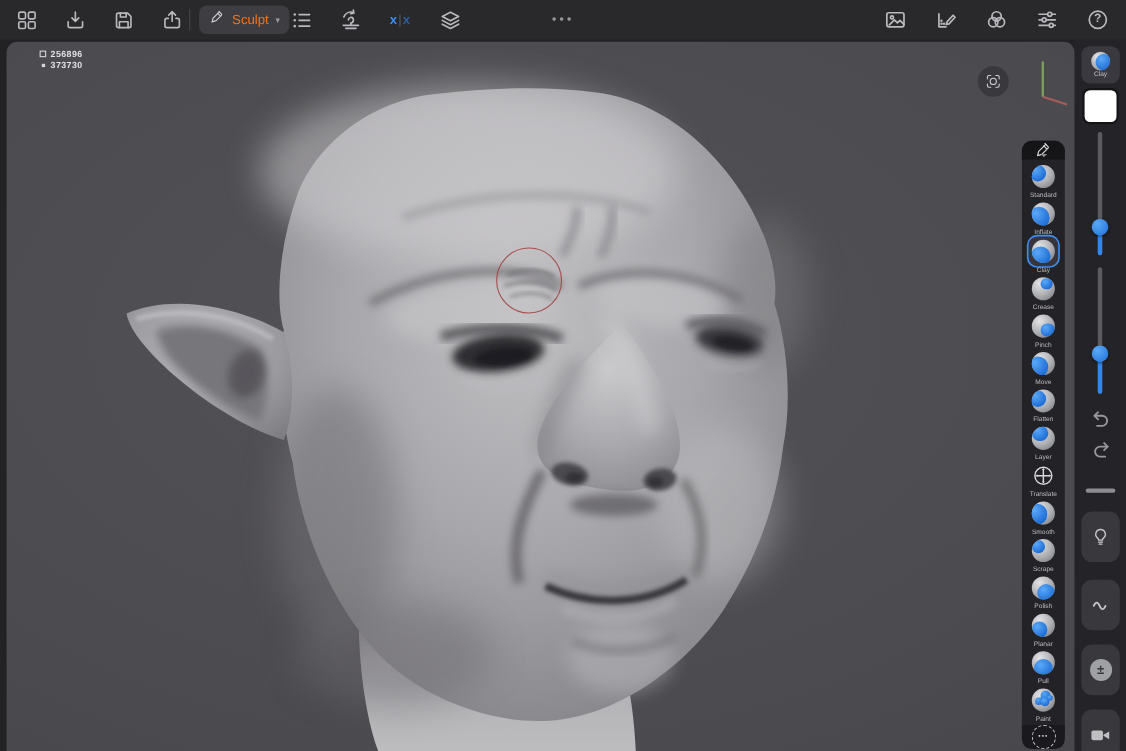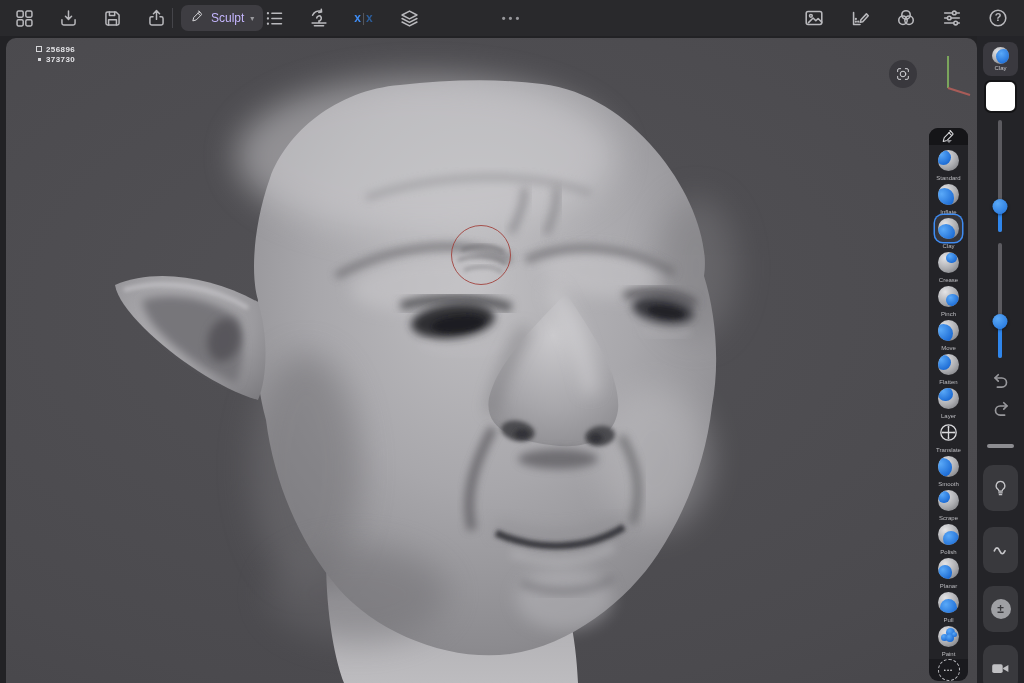--- a/index.html
+++ b/index.html
@@ -11,21 +11,21 @@
   .tb-group { position:absolute; top:0; height:36px; display:flex; align-items:center; }
   .tb-left { left:12px; gap:20px; }
   .tb-mid { left:262px; gap:21px; }
   .tb-right { right:14px; gap:22px; }
   .tb-btn { width:24px; height:24px; display:flex; align-items:center; justify-content:center; cursor:pointer; }
   .tb-btn svg { stroke:#b9b9bd; fill:none; stroke-width:1.7; stroke-linecap:round; stroke-linejoin:round; }
   .tb-sep { position:absolute; left:172px; top:8px; width:1px; height:20px; background:#45454a; }
   .mode-pill { position:absolute; left:181px; top:5px; height:26px; padding:0 9px; border-radius:7px;
     background:#3e3d42; display:flex; align-items:center; gap:6px; cursor:pointer; }
   .mode-pill svg { stroke:#d5d5d8; fill:none; stroke-width:1.6; stroke-linecap:round; }
-  .mode-label { color:#c4b5fd; font-size:12px; }
+  .mode-label { color:#f97316; font-size:12px; }
   .mode-caret { color:#9a9a9e; font-size:8px; }
   .sym { font-size:12px; font-weight:bold; letter-spacing:1px; }
   .sym .on { color:#3f8cf3; } .sym .bar { color:#5a5a5e; font-weight:normal; } .sym .off { color:#2d5d99; }
   .overflow-dots { position:absolute; left:50%; top:0; transform:translateX(-50%); height:36px;
     display:flex; align-items:center; color:#97979b; font-size:11px; letter-spacing:3px; font-weight:bold; cursor:pointer; }
   .help-glyph { position:absolute; width:100%; text-align:center; color:#b9b9bd; font-size:11px; font-weight:bold; top:5px; }
 
   
   .canvas { position:absolute; left:6px; top:38px; width:971px; height:645px;
     border-radius:10px 10px 0 0; overflow:hidden; cursor:crosshair;

